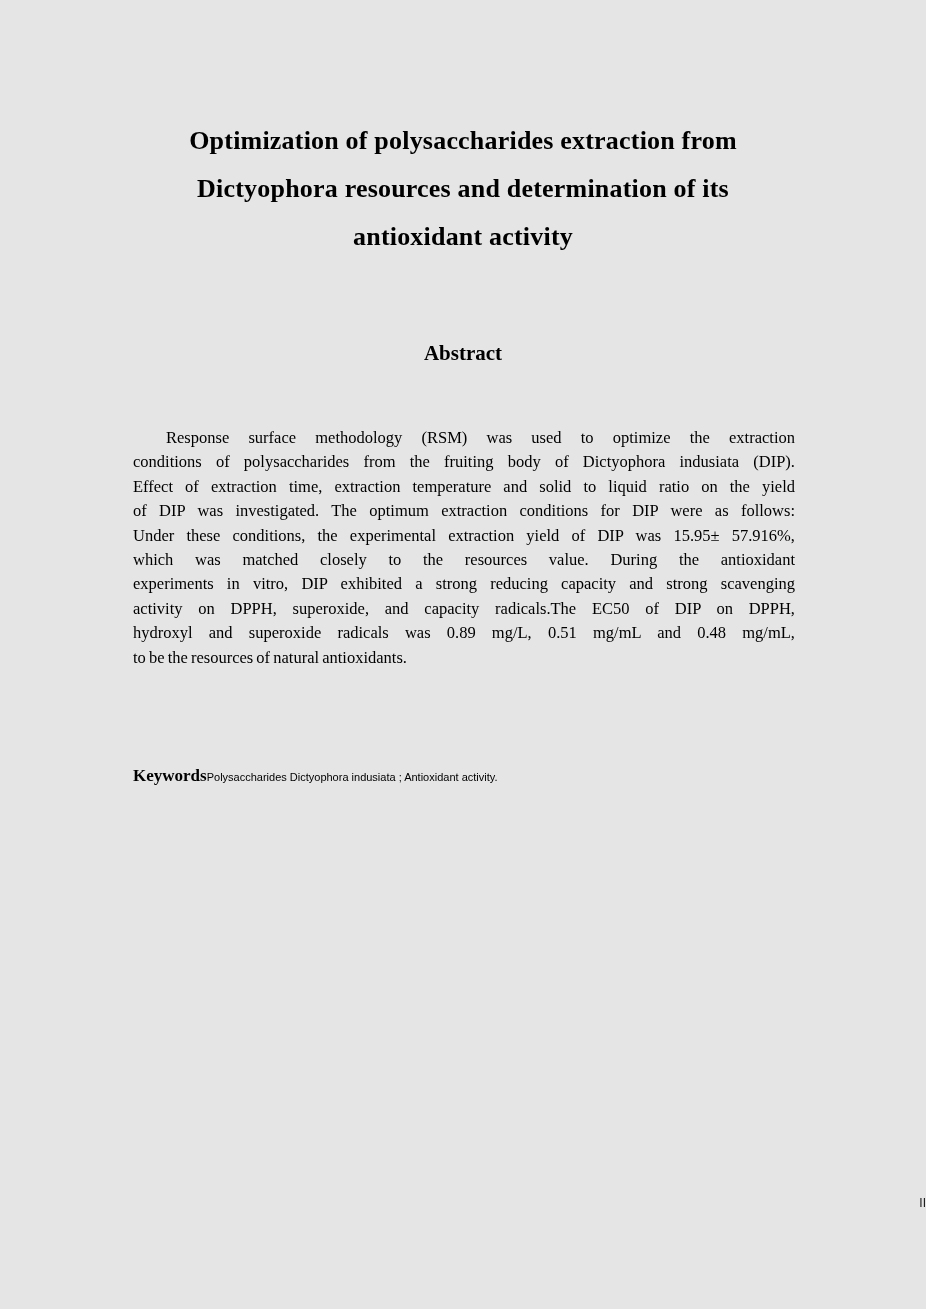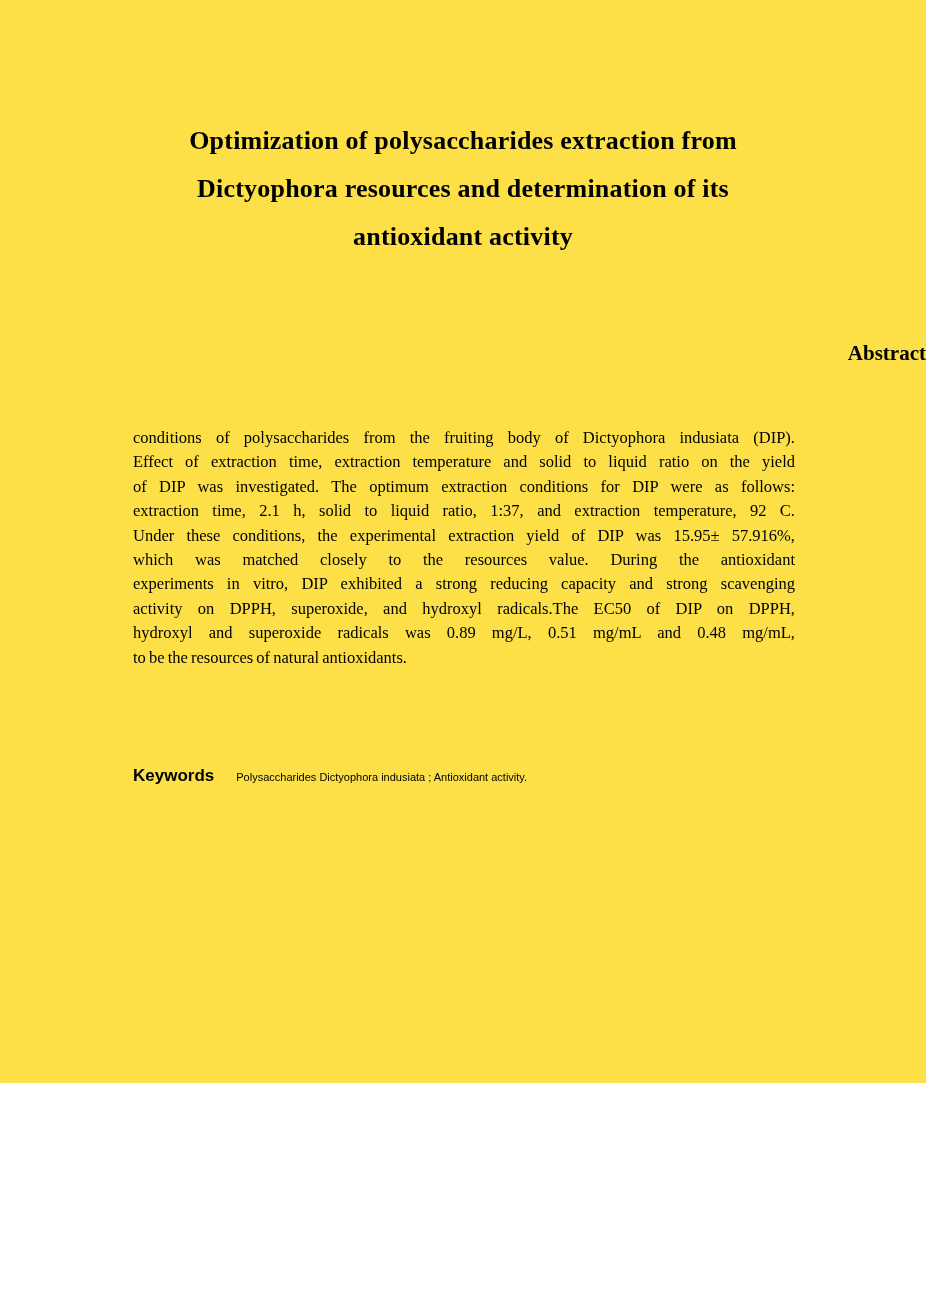--- a/index.html
+++ b/index.html
@@ -3,22 +3,22 @@
 <meta charset="utf-8">
 <style>
   html, body {
     margin: 0;
     padding: 0;
     background: #ffffff;
   }
   .page {
     position: relative;
     width: 926px;
-    height: 1083px;
-    background: #fde047;
+    height: 1309px;
+    background: #e5e5e5;
     color: #000000;
     font-family: "Liberation Serif", serif;
     overflow: hidden;
   }
   .doc-title {
     position: absolute;
     top: 117px;
     left: 70px;
     right: 70px;
     margin: 0;
@@ -32,21 +32,21 @@
 
   .abstract-heading {
     position: absolute;
     top: 339px;
     left: 0;
     width: 100%;
     margin: 0;
     font-size: 21px;
     font-weight: bold;
     line-height: 28px;
-    text-align: right;
+    text-align: center;
   }
 
   .abstract-body {
     position: absolute;
     top: 426px;
     left: 133px;
     width: 662px;
     font-size: 16.5px;
     line-height: 24.4px;
   }
@@ -59,24 +59,23 @@
   .line.last { text-align-last: left; }
 
   .keywords {
     position: absolute;
     top: 764px;
     left: 133px;
     width: 662px;
     line-height: 24px;
   }
   .kw-label {
-    font-family: Liberation Sans, sans-serif;
+    font-family: Liberation Serif, serif;
     font-weight: bold;
     font-size: 17px;
-    margin-right: 22px;
   }
   .kw-value {
     font-family: "Liberation Sans", sans-serif;
     font-size: 11px;
   }
 
   .page-number {
     position: absolute;
     top: 1196px;
     left: 0;
@@ -94,28 +93,28 @@
 
   <h1 class="doc-title">
     <span class="title-line">Optimization of polysaccharides extraction from</span>
     <span class="title-line">Dictyophora resources and determination of its</span>
     <span class="title-line">antioxidant activity</span>
   </h1>
 
   <h2 class="abstract-heading">Abstract</h2>
 
   <div class="abstract-body">
+    <div class="line indent">Response surface methodology (RSM) was used to optimize the extraction</div>
     <div class="line">conditions of polysaccharides from the fruiting body of Dictyophora indusiata (DIP).</div>
     <div class="line">Effect of extraction time, extraction temperature and solid to liquid ratio on the yield</div>
     <div class="line">of DIP was investigated. The optimum extraction conditions for DIP were as follows:</div>
-    <div class="line">extraction time, 2.1 h, solid to liquid ratio, 1:37, and extraction temperature, 92 C.</div>
     <div class="line">Under these conditions, the experimental extraction yield of DIP was 15.95± 57.916%,</div>
     <div class="line">which was matched closely to the resources value. During the antioxidant</div>
     <div class="line">experiments in vitro, DIP exhibited a strong reducing capacity and strong scavenging</div>
-    <div class="line">activity on DPPH, superoxide, and hydroxyl radicals.The EC50 of DIP on DPPH,</div>
+    <div class="line">activity on DPPH, superoxide, and capacity radicals.The EC50 of DIP on DPPH,</div>
     <div class="line">hydroxyl and superoxide radicals was 0.89 mg/L, 0.51 mg/mL and 0.48 mg/mL,</div>
     <div class="line last">to be the resources of natural antioxidants.</div>
   </div>
 
   <div class="keywords">
     <span class="kw-label">Keywords</span><span class="kw-value">Polysaccharides Dictyophora indusiata ; Antioxidant activity.</span>
   </div>
 
   <div class="page-number">II</div>
 

